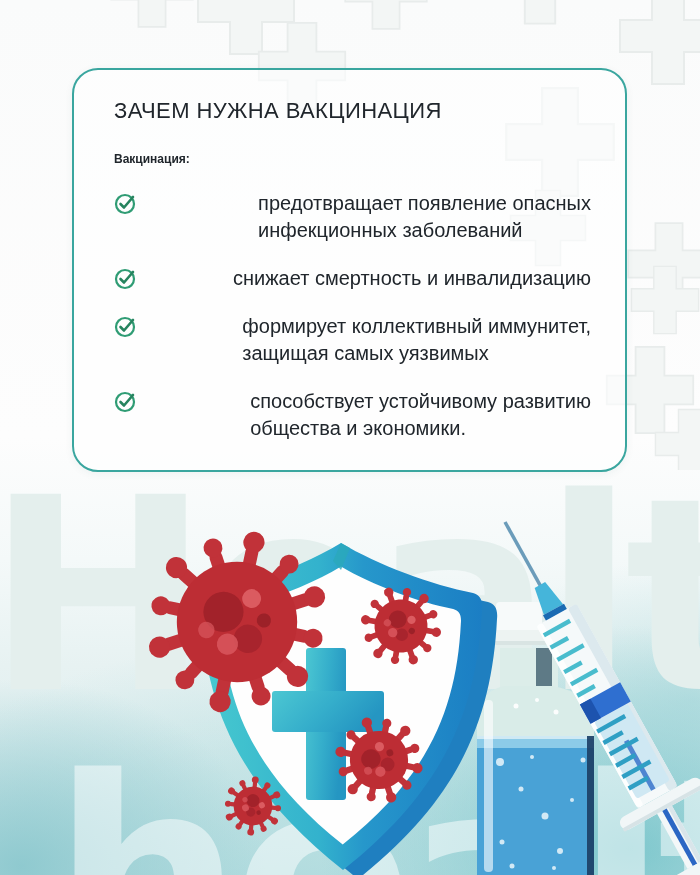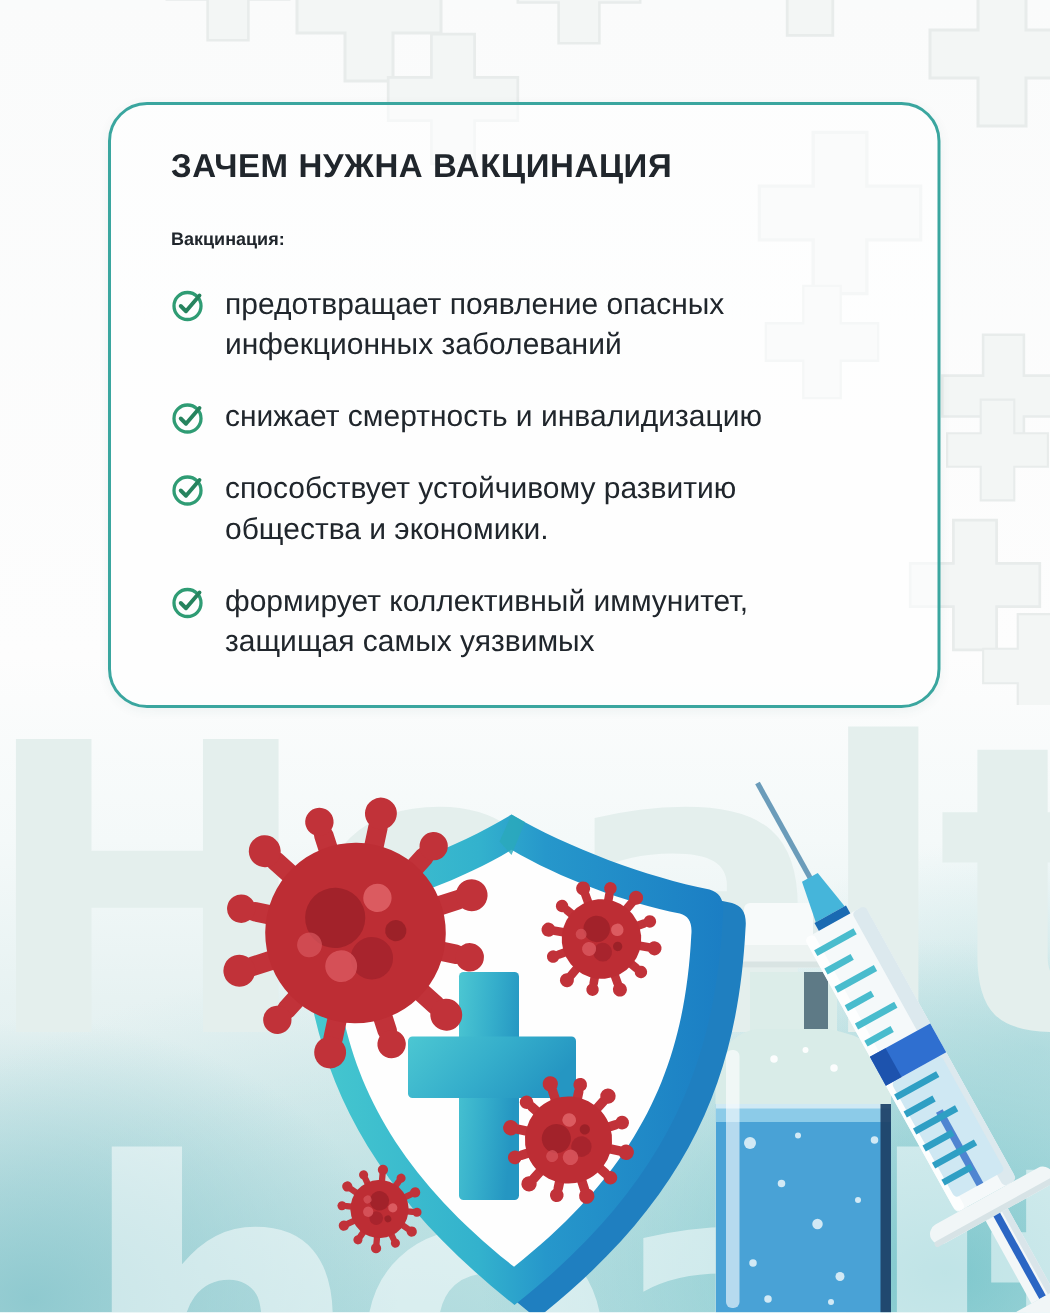--- a/index.html
+++ b/index.html
@@ -33,30 +33,30 @@
   .illustration{position:absolute;left:0;top:470px;z-index:3;}
   
   .card{
     position:absolute;left:72px;top:68px;width:555px;height:404px;z-index:5;
     box-sizing:border-box;border:2px solid var(--card-border,#3aa69f);
     border-radius:26px;background:rgba(255,255,255,0.58);
     padding:28px 34px 0 40px;
     box-shadow:0 2px 8px rgba(40,90,90,0.06);
   }
   .card h1{
-    margin:0 0 28px 0;font-size:22px;font-weight:700;letter-spacing:.4px;
+    margin:0 0 28px 0;font-size:22px;font-weight:400;letter-spacing:.4px;
     color:var(--text-dark,#1c2126);
   }
   .card h2{
     margin:0 0 24px 0;font-size:12px;font-weight:700;
     color:var(--text-dark,#1c2126);
   }
   .benefits{list-style:none;margin:0;padding:0;}
   .benefits li{
-    display:flex;align-items:flex-start;gap:12px;margin:16px 0 21px 0;
+    display:flex;align-items:flex-start;gap:12px;margin:16px 0 21px 0;justify-content:space-between;
   }
   .check{flex:0 0 auto;margin-top:1px;}
   .item-text{
     font-size:20px;line-height:27px;color:var(--text-dark,#20262c);
     white-space:pre-line;
   }
 </style>
 </head>
 <body>
 
@@ -267,27 +267,27 @@
           <circle cx="11" cy="13" r="9" fill="none" style="stroke:var(--check-green,#2f9c74)" stroke-width="2.2"></circle>
           <path d="M6.5,13 L10,16.5 L19,6" fill="none" style="stroke:var(--check-dark,#26835e)" stroke-width="2.6" stroke-linecap="round" stroke-linejoin="round"></path>
         </svg>
         <span class="item-text">снижает смертность и инвалидизацию</span>
       </li>
       <li>
         <svg class="check" width="24" height="24" viewBox="0 0 24 24">
           <circle cx="11" cy="13" r="9" fill="none" style="stroke:var(--check-green,#2f9c74)" stroke-width="2.2"></circle>
           <path d="M6.5,13 L10,16.5 L19,6" fill="none" style="stroke:var(--check-dark,#26835e)" stroke-width="2.6" stroke-linecap="round" stroke-linejoin="round"></path>
         </svg>
+        <span class="item-text">формирует коллективный иммунитет,
+защищая самых уязвимых</span>
+      </li>
+      <li>
+        <svg class="check" width="24" height="24" viewBox="0 0 24 24">
+          <circle cx="11" cy="13" r="9" fill="none" style="stroke:var(--check-green,#2f9c74)" stroke-width="2.2"></circle>
+          <path d="M6.5,13 L10,16.5 L19,6" fill="none" style="stroke:var(--check-dark,#26835e)" stroke-width="2.6" stroke-linecap="round" stroke-linejoin="round"></path>
+        </svg>
         <span class="item-text">способствует устойчивому развитию
 общества и экономики.</span>
       </li>
-      <li>
-        <svg class="check" width="24" height="24" viewBox="0 0 24 24">
-          <circle cx="11" cy="13" r="9" fill="none" style="stroke:var(--check-green,#2f9c74)" stroke-width="2.2"></circle>
-          <path d="M6.5,13 L10,16.5 L19,6" fill="none" style="stroke:var(--check-dark,#26835e)" stroke-width="2.6" stroke-linecap="round" stroke-linejoin="round"></path>
-        </svg>
-        <span class="item-text">формирует коллективный иммунитет,
-защищая самых уязвимых</span>
-      </li>
     </ul>
   </section>
 
 </div>
 
 </body></html>

